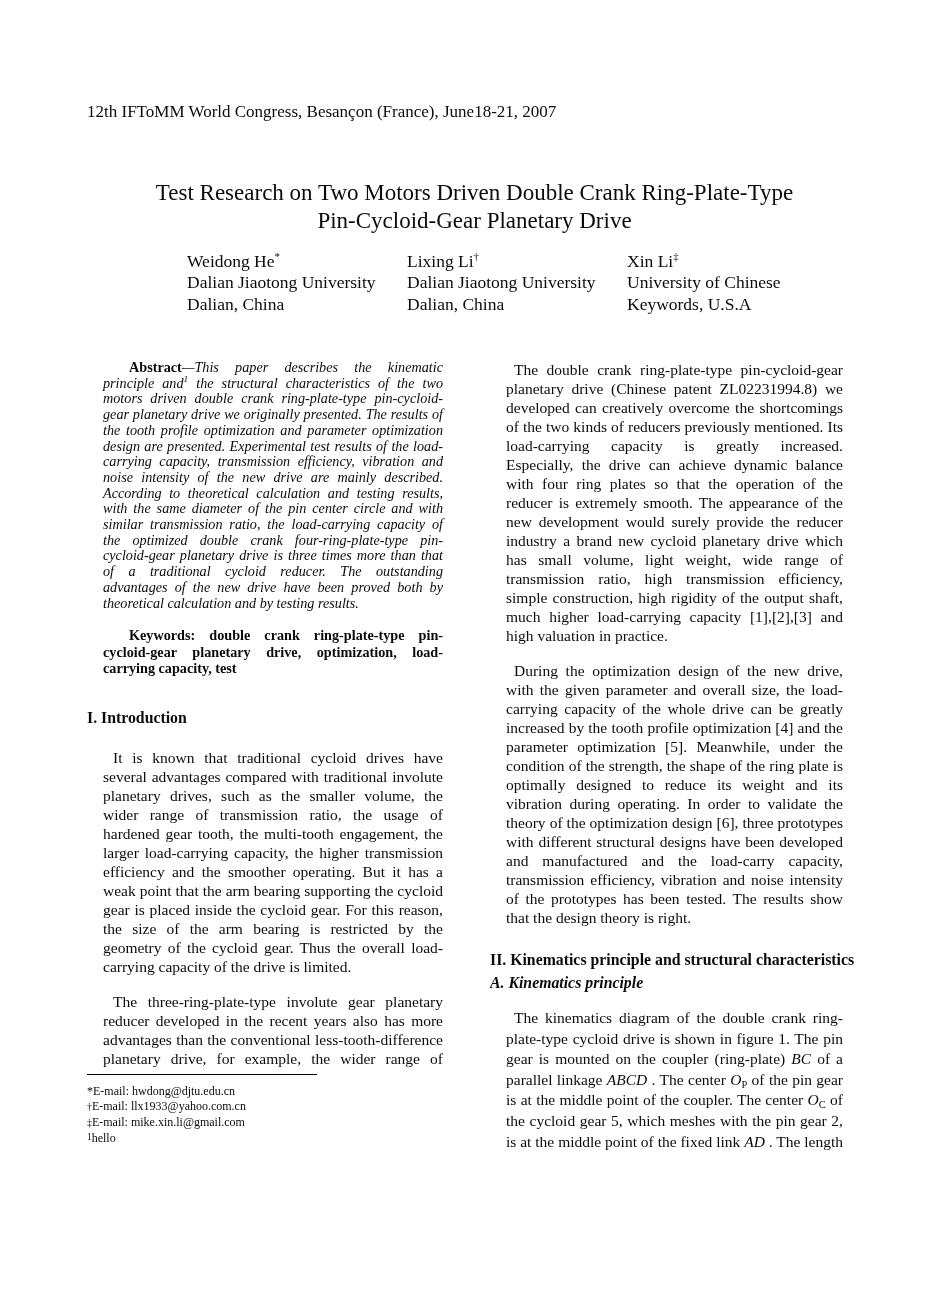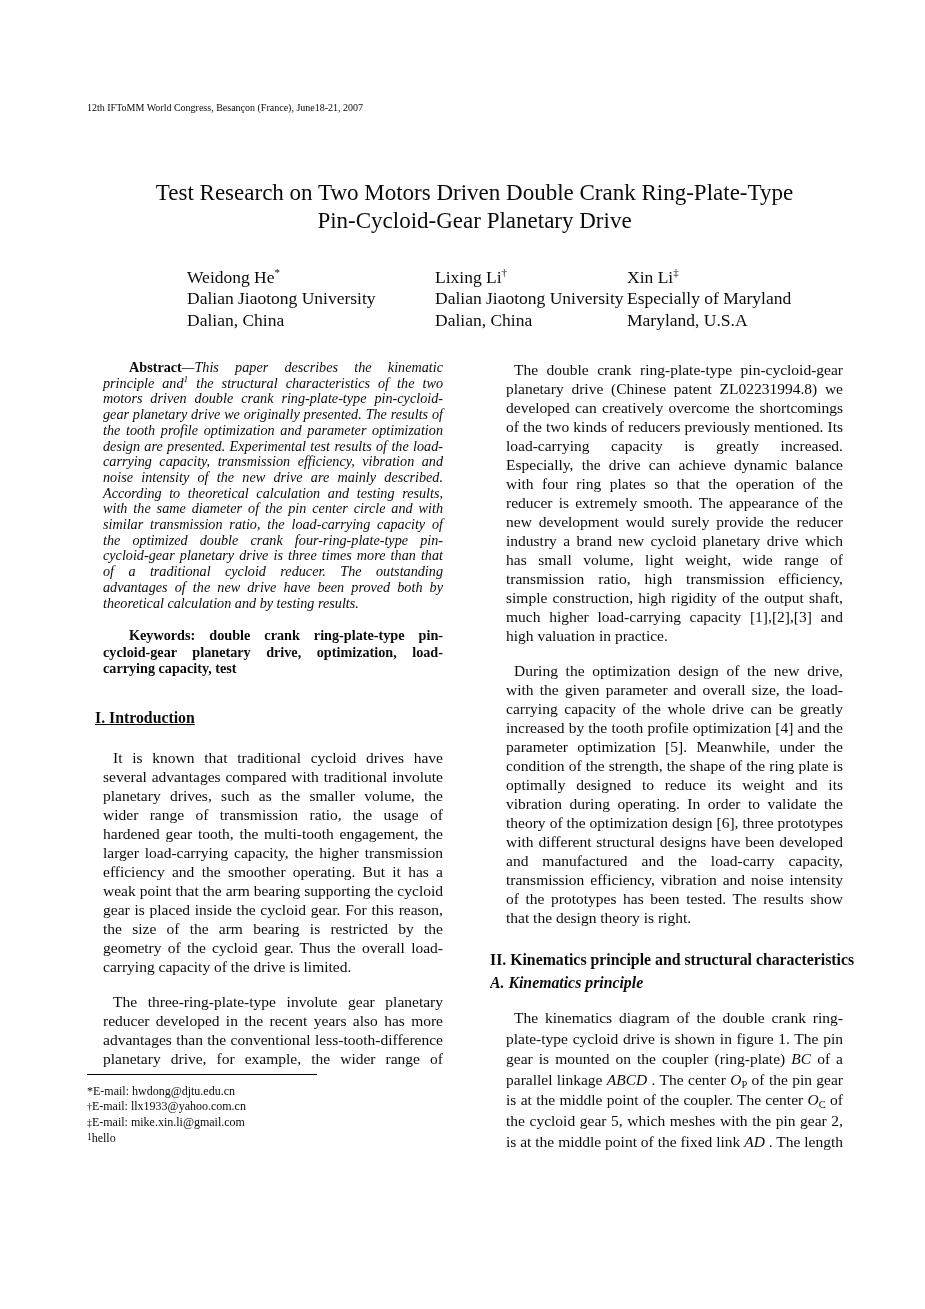--- a/index.html
+++ b/index.html
@@ -1,47 +1,47 @@
 <!DOCTYPE html>
 <html><head>
 <meta charset="utf-8">
 <style>
   html,body { margin:0; padding:0; background:#ffffff; }
   .page {
     position:relative; width:925px; height:1309px; background:#ffffff;
     font-family:"Liberation Serif","DejaVu Serif",serif; color:#0b0b0b;
     overflow:hidden;
   }
-  .conf-header { position:absolute; left:87px; top:102px; font-size:10px; }
+  .conf-header { position:absolute; left:87px; top:102px; font-size:17px; }
   .paper-title {
     position:absolute; left:0; top:167px; width:925px; text-align:center;
     font-size:23px; font-weight:normal; line-height:27.5px; margin:12px;
   }
   .authors { position:absolute; top:246px; left:0; width:925px; font-size:17.5px; line-height:21.4px; }
-  .author { position:absolute; top:16px; width:218px; }
+  .author { position:absolute; top:0; width:218px; }
   .author.a0 { left:187px; }
-  .author.a1 { left:407px;margin-left:28px; }
+  .author.a1 { left:407px; }
   .author.a2 { left:627px; }
   .author sup { font-size:0.62em; }
   .col { position:absolute; top:344px; overflow:hidden; }
   .col-left  { left:87px;  width:372px; height:726px; }
   .col-right { left:490px; width:369px; height:810px; }
   p { margin:16px; }
   .abstract {
     font-size:14.2px; line-height:15.7px; text-align:justify;
     font-style:italic; text-indent:26px; margin-bottom:10px;
   }
   .abstract .abs-label { font-style:normal; font-weight:bold; }
   .fn-ref { font-size:0.65em; font-style:italic; vertical-align:super; line-height:0; }
   .keywords {
     font-size:14.2px; line-height:16.6px; font-weight:bold;
     text-align:justify; text-indent:26px;
   }
   .sec-heading { font-size:15.8px; font-weight:bold; margin:0; }
-  .col-left .sec-heading { margin:32px 0 21px 8px;text-decoration:underline; }
+  .col-left .sec-heading { margin:32px 0 21px 0; }
   .col-right .sec-heading { margin:24px 0 5px 0; }
   .sub-heading { font-size:15.8px; font-style:italic; font-weight:bold; margin:0 0 5px 0; }
   .body-par { font-size:15.5px; line-height:19px; text-align:justify; text-indent:10px; }
   .col-right .body-par { text-indent:8px; }
   .body-par.no-indent { text-indent:0; }
   .kin-par { line-height:20.6px; text-indent:6px; }
   .kin-par i { font-style:italic; }
   .kin-par sub { font-size:10.5px; vertical-align:-3px; line-height:0; }
   .footnotes { position:absolute; left:87px; top:1074px; width:372px; font-size:12px; line-height:15.4px; }
   .fn-rule { width:230px; border-top:1.6px solid #000; margin-bottom:9px; }
@@ -63,22 +63,22 @@
       <div>Dalian Jiaotong University</div>
       <div>Dalian, China</div>
     </div>
     <div class="author a1">
       <div><span>Lixing Li</span><sup>†</sup></div>
       <div>Dalian Jiaotong University</div>
       <div>Dalian, China</div>
     </div>
     <div class="author a2">
       <div><span>Xin Li</span><sup>‡</sup></div>
-      <div>Especially of Maryland</div>
-      <div>Maryland, U.S.A</div>
+      <div>University of Chinese</div>
+      <div>Keywords, U.S.A</div>
     </div>
   </div>
 
   <div class="col col-left">
     <p class="abstract"><b class="abs-label">Abstract</b><span>—This paper describes the kinematic principle and</span><sup class="fn-ref">1</sup><span> the structural characteristics of the two motors driven double crank ring-plate-type pin-cycloid-gear planetary drive we originally presented. The results of the tooth profile optimization and parameter optimization design are presented. Experimental test results of the load-carrying capacity, transmission efficiency, vibration and noise intensity of the new drive are mainly described. According to theoretical calculation and testing results, with the same diameter of the pin center circle and with similar transmission ratio, the load-carrying capacity of the optimized double crank four-ring-plate-type pin-cycloid-gear planetary drive is three times more than that of a traditional cycloid reducer. The outstanding advantages of the new drive have been proved both by theoretical calculation and by testing results.</span></p>
 
     <p class="keywords">Keywords: double crank ring-plate-type pin-cycloid-gear planetary drive, optimization, load-carrying capacity, test</p>
 
     <h2 class="sec-heading">I. Introduction</h2>
     <p class="body-par">It is known that traditional cycloid drives have several advantages compared with traditional involute planetary drives, such as the smaller volume, the wider range of transmission ratio, the usage of hardened gear tooth, the multi-tooth engagement, the larger load-carrying capacity, the higher transmission efficiency and the smoother operating. But it has a weak point that the arm bearing supporting the cycloid gear is placed inside the cycloid gear. For this reason, the size of the arm bearing is restricted by the geometry of the cycloid gear. Thus the overall load-carrying capacity of the drive is limited.</p>

